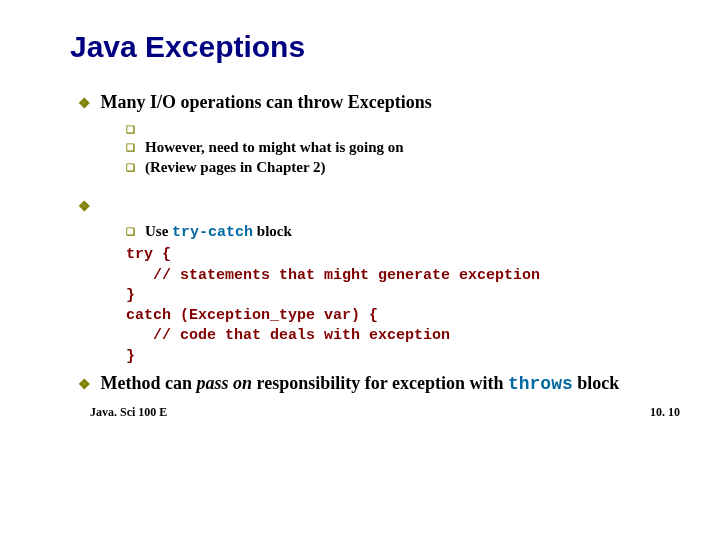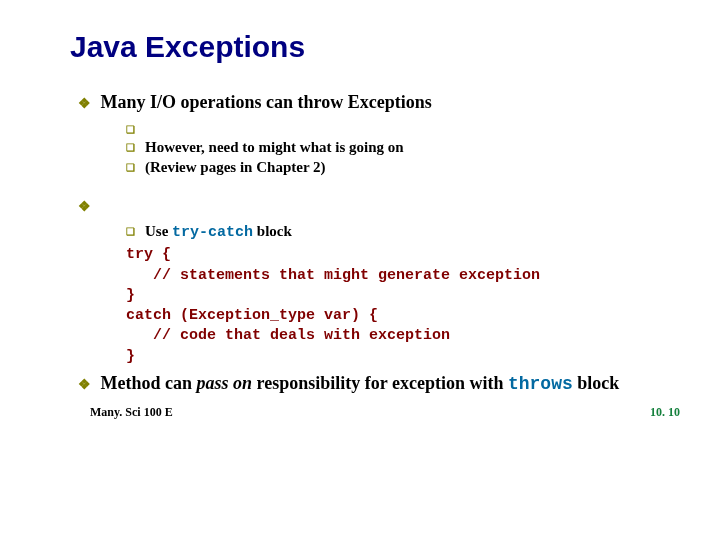--- a/index.html
+++ b/index.html
@@ -77,21 +77,21 @@
     position: absolute;
     bottom: 22px;
     left: 90px;
     right: 40px;
     font-size: 12px;
     font-weight: bold;
     color: #000;
     display: flex;
     justify-content: space-between;
   }
-  .footer .right { color: #15803d; }
+  .footer .right { color: #000000; }
 </style>
 </head>
 <body>
 
 <div class="slide">
 
   <h1 class="title">Java Exceptions</h1>
 
   <div class="lvl1">
     <span class="dia">❖</span>
@@ -130,17 +130,17 @@
 }</div>
 
   <div class="lvl1">
     <span class="dia">❖</span>
     <span>
       <span>Method can </span><span class="italic">pass on</span><span> responsibility for exception with </span><span class="monotoken">throws</span><span> block</span>
     </span>
   </div>
 
   <div class="footer">
-    <span>Many. Sci 100 E</span>
+    <span>Java. Sci 100 E</span>
     <span class="right">10. 10</span>
   </div>
 
 </div>
 
 </body></html>

